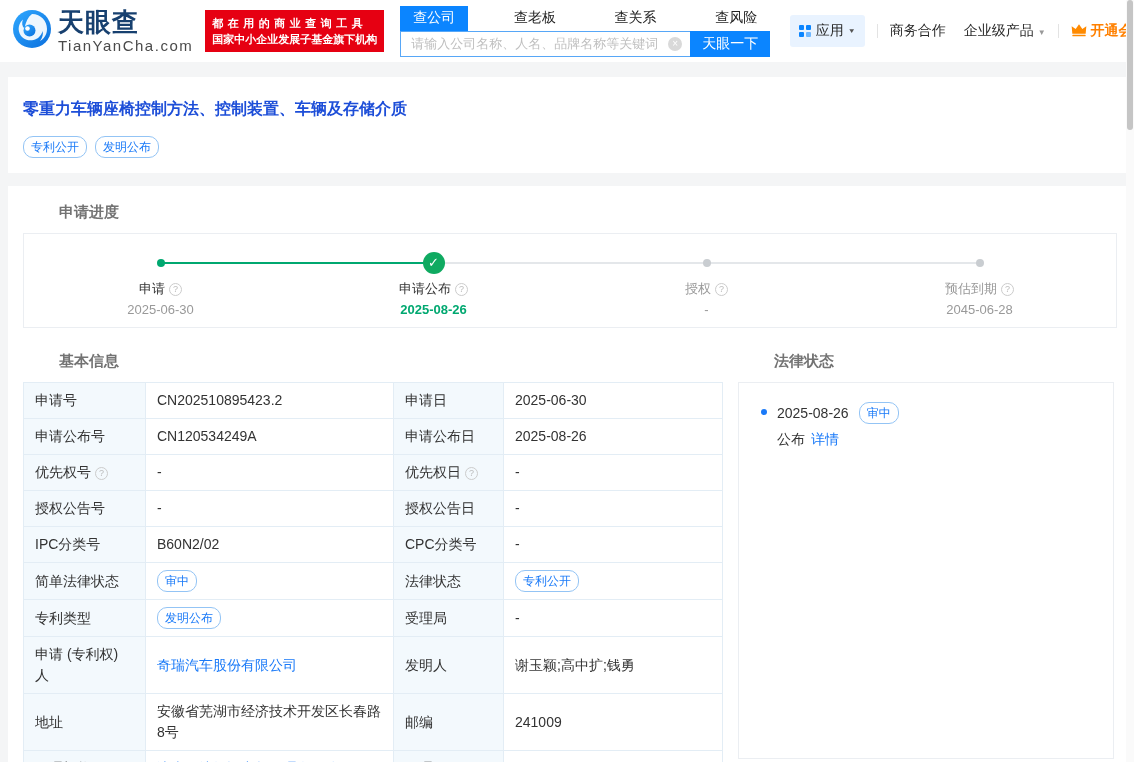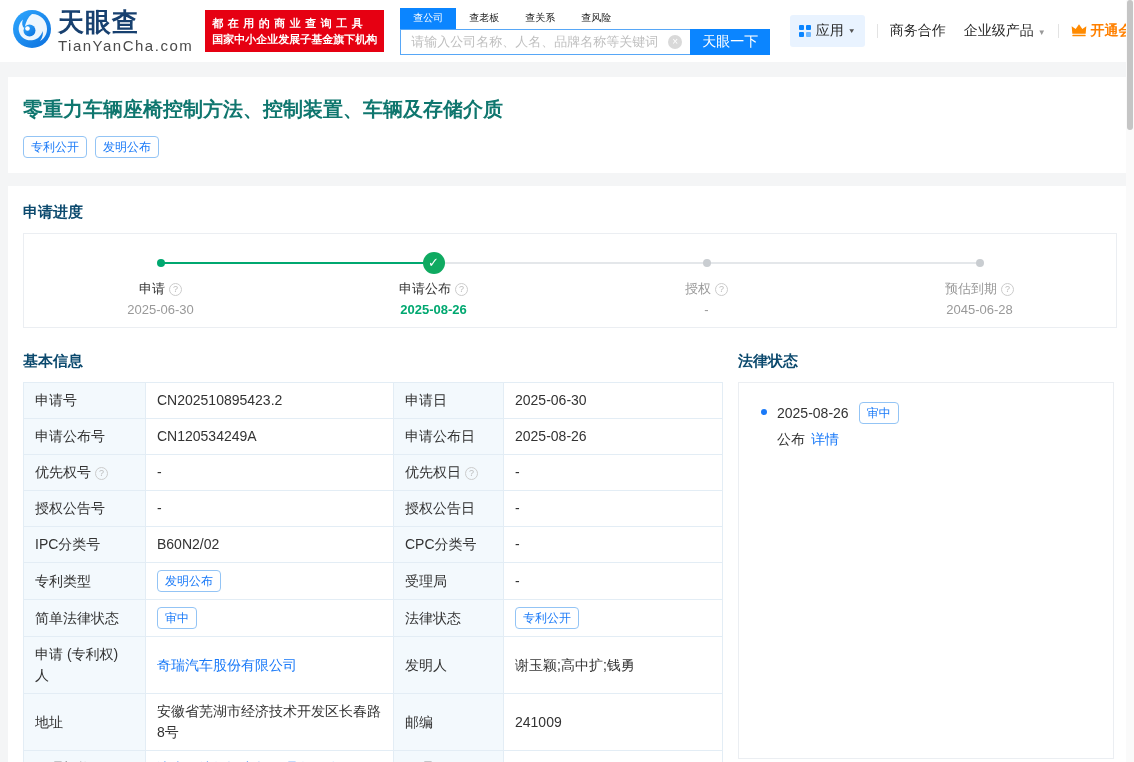--- a/index.html
+++ b/index.html
@@ -10,21 +10,21 @@
   
   .hdr { height:62px; background:#fff; display:flex; align-items:center; padding:0 30px 0 12px; position:relative; }
   .logo { display:flex; align-items:center; margin-right:12px; cursor:pointer; }
   .logo-text { margin-left:6px; line-height:1; }
   .logo-title { font-size:26px; font-weight:bold; color:#17406f; letter-spacing:1px; }
   .logo-sub { font-size:15px; color:#4a4a4a; letter-spacing:1.5px; margin-top:3px; }
   .promo { background:#e60012; color:#fff; font-size:11px; font-weight:bold; padding:5px 7px; line-height:16px; margin-right:16px; white-space:nowrap; }
   .promo-l1 { letter-spacing:4.5px; }
 
   .search { margin-right:20px; }
-  .stabs { display:flex; font-size:10px; }
+  .stabs { display:flex; font-size:14px;justify-content:space-between; }
   .stab { padding:3px 13px 4px; cursor:pointer; color:#222; }
   .stab.active { background:#0b85ff; color:#fff; }
   .sbox { display:flex; height:26px; }
   .sinput-wrap { position:relative; width:290px; }
   .sinput { width:290px; height:26px; border:1px solid #57a7f7; border-right:none; padding:0 26px 0 10px; font-size:13px; color:#a16207; outline:none; }
   .sinput::placeholder { color:#bfbfbf; }
   .clear-x { position:absolute; right:8px; top:6px; width:14px; height:14px; border-radius:50%; background:#d9d9d9; color:#fff; font-size:10px; line-height:14px; text-align:center; cursor:pointer; }
   .sbtn { width:80px; background:#0b85ff; color:#fff; border:none; font-size:14px; cursor:pointer; }
 
   .nav { margin-left:auto; display:flex; align-items:center; font-size:14px; color:#2a2a2a; white-space:nowrap; }
@@ -34,25 +34,25 @@
   .grid-ic i:nth-child(4) { opacity:.55; }
   .caret { font-size:8px; color:#999; margin-left:4px; transform:scaleY(.8); }
   .vdiv { width:1px; height:14px; background:#e3e3e3; margin:0 12px; }
   .nav-item { cursor:pointer; }
   .nav-item.gap { margin-left:18px; }
   .vip { color:#ff8000; font-weight:bold; display:flex; align-items:center; cursor:pointer; }
   .vip svg { margin-right:4px; }
 
   
   .title-card { margin:15px 8px 13px; background:#fff; padding:18px 15px 15px; }
-  .p-title { font-size:20px; font-weight:bold; color:#0f766e; line-height:28px; margin-bottom:13px; }
-  .tag { display:inline-block; border:1px solid #93c4f5; color:#1a7af8; font-size:12px; line-height:16px; padding:2px 7px; border-radius:4px; margin-right:8px; background:#fff; }
+  .p-title { font-size:16px; font-weight:bold; color:#1d4ed8; line-height:28px; margin-bottom:13px; }
+  .tag { display:inline-block; border:1px solid #93c4f5; color:#1a7af8; font-size:12px; line-height:16px; padding:2px 7px; border-radius:10px; margin-right:8px; background:#fff; }
 
   .main-card { margin:0 8px; background:#fff; padding:17px 9px 6px 15px; min-height:579px; }
-  .sec-h { font-size:15px; font-weight:bold; color:#0c4a6e; margin-bottom:11px; }
+  .sec-h { font-size:15px; font-weight:bold; color:#737373; margin-bottom:11px;margin-left:36px; }
 
   
   .progress-box { border:1px solid #ebeef2; height:95px; position:relative; margin-bottom:24px; }
   .track { position:absolute; top:28px; left:12.5%; width:75%; height:2px; background:#e4e7ea; }
   .track-done { position:absolute; top:28px; left:12.5%; width:25%; height:2px; background:#00a870; }
   .timeline { display:flex; position:relative; height:100%; }
   .step { width:25%; position:relative; text-align:center; }
   .dot { position:absolute; left:50%; top:29px; transform:translate(-50%,-50%); }
   .dot-s { width:8px; height:8px; border-radius:50%; }
   .dot-green { background:#00a870; }
@@ -236,30 +236,30 @@
                 <td class="lbl"><span>授权公告日</span></td>
                 <td class="val">-</td>
               </tr>
               <tr>
                 <td class="lbl"><span>IPC分类号</span></td>
                 <td class="val">B60N2/02</td>
                 <td class="lbl"><span>CPC分类号</span></td>
                 <td class="val">-</td>
               </tr>
               <tr>
-                <td class="lbl"><span>专利类型</span></td>
-                <td class="val"><span class="tag">发明公布</span></td>
-                <td class="lbl"><span>受理局</span></td>
-                <td class="val">-</td>
-              </tr>
-              <tr>
                 <td class="lbl"><span>简单法律状态</span></td>
                 <td class="val"><span class="tag">审中</span></td>
                 <td class="lbl"><span>法律状态</span></td>
                 <td class="val"><span class="tag">专利公开</span></td>
+              </tr>
+              <tr>
+                <td class="lbl"><span>专利类型</span></td>
+                <td class="val"><span class="tag">发明公布</span></td>
+                <td class="lbl"><span>受理局</span></td>
+                <td class="val">-</td>
               </tr>
               <tr>
                 <td class="lbl"><span>申请 (专利权) 人</span></td>
                 <td class="val"><a class="cell-link" href="#">奇瑞汽车股份有限公司</a></td>
                 <td class="lbl"><span>发明人</span></td>
                 <td class="val">谢玉颖;高中扩;钱勇</td>
               </tr>
               <tr>
                 <td class="lbl"><span>地址</span></td>
                 <td class="val">安徽省芜湖市经济技术开发区长春路8号</td>

